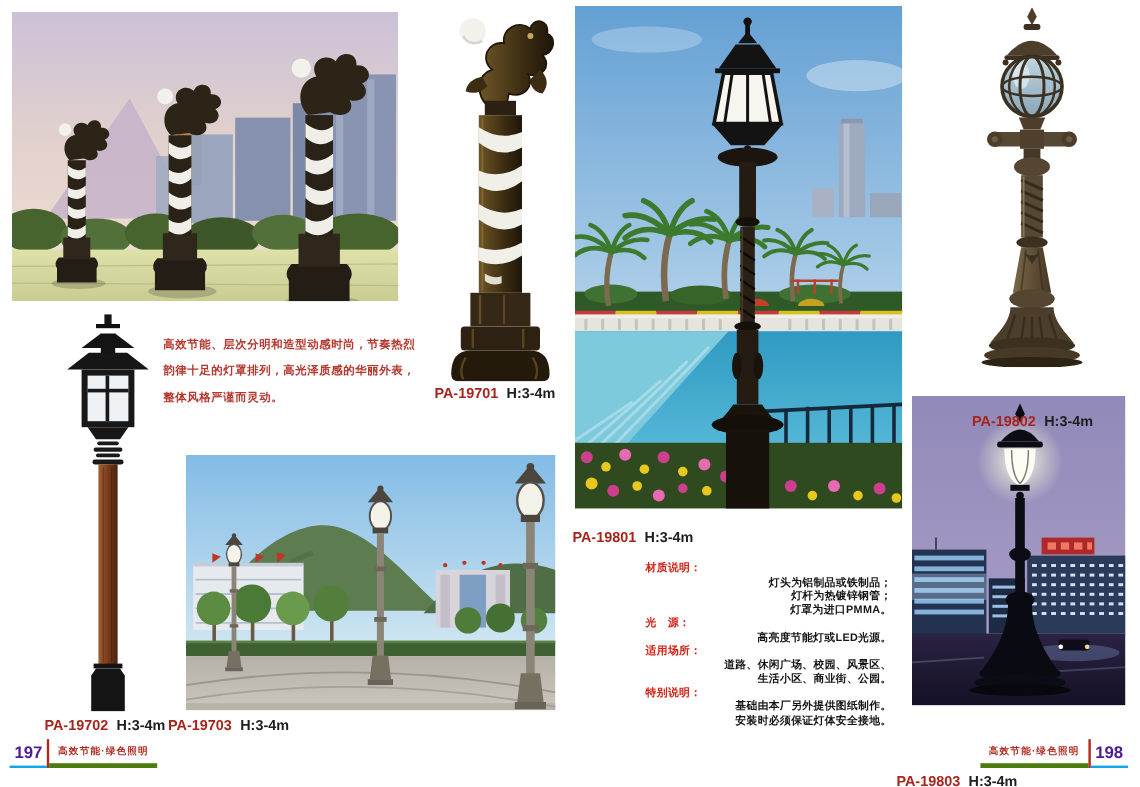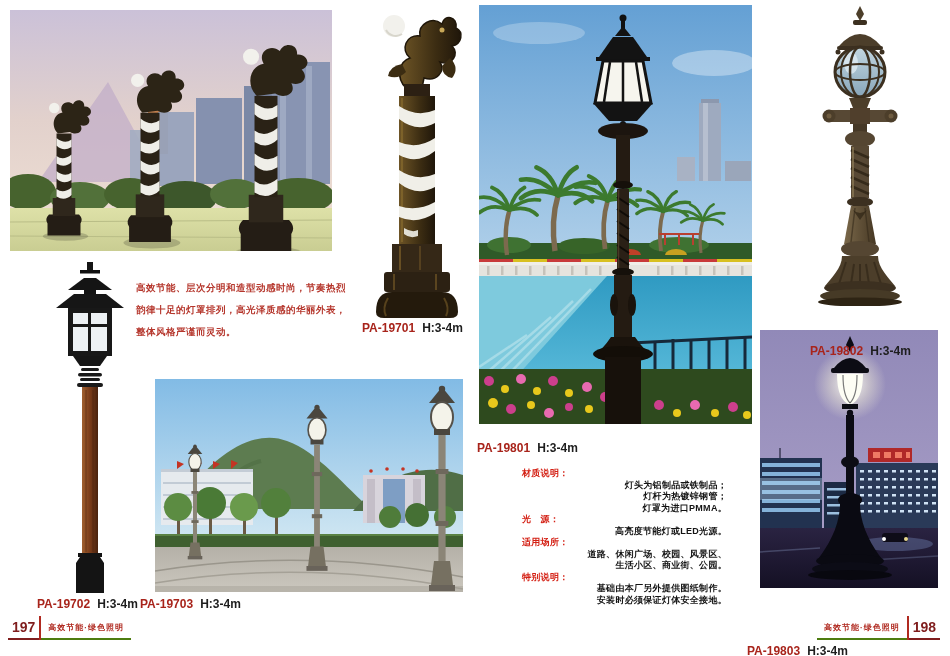--- a/index.html
+++ b/index.html
@@ -12,33 +12,33 @@
   .photo svg{display:block;width:100%;height:100%;}
 
   .plabel{position:absolute;font-size:12px;font-weight:bold;white-space:nowrap;}
   .plabel .code{color:#a8241b;}
   .plabel .ht{color:#1e1e1e;margin-left:7px;}
 
   .desc{position:absolute;left:136px;top:277px;width:225px;
         font-size:9.5px;font-weight:bold;color:#b5362c;
         line-height:22px;letter-spacing:0.5px;}
 
-  .spec{position:absolute;left:522px;top:468px;width:205px;}
+  .spec{position:absolute;left:538px;top:468px;width:205px;}
   .spec div{font-size:9px;font-weight:bold;line-height:11.5px;letter-spacing:0.3px;}
   .spec .spec-title{color:#d42014;}
   .spec .spec-line{color:#141414;text-align:right;}
 
   .footer{position:absolute;top:616px;display:flex;align-items:flex-end;}
   .footer-left{left:8px;}
   .footer-right{right:10px;}
-  .pnum{font-size:14px;font-weight:bold;color:#7f1d1d;
-        border-bottom:2px solid #7f1d1d;padding:0 4px 3px 4px;}
+  .pnum{font-size:14px;font-weight:bold;color:#4c1d95;
+        border-bottom:2px solid #0ea5e9;padding:0 4px 3px 4px;}
   .fdiv{width:2px;background:#b02a20;height:24px;}
   .fslogan{font-size:8px;font-weight:bold;color:#b02a20;letter-spacing:1px;
-           border-bottom:2px solid #4d7c0f;padding:4px 7px 5px 7px;white-space:nowrap;}
+           border-bottom:4px solid #4d7c0f;padding:4px 7px 5px 7px;white-space:nowrap;}
 </style>
 </head>
 <body>
 
 <div class="photo" style="left:10px;top:10px;width:322px;height:241px;">
   <svg viewBox="0 0 322 241">
     <defs>
       <linearGradient id="pz-sky" x1="0" y1="0" x2="0" y2="1">
         <stop offset="0" stop-color="#cbc1d8"></stop>
         <stop offset="0.55" stop-color="#e2d1cc"></stop>

